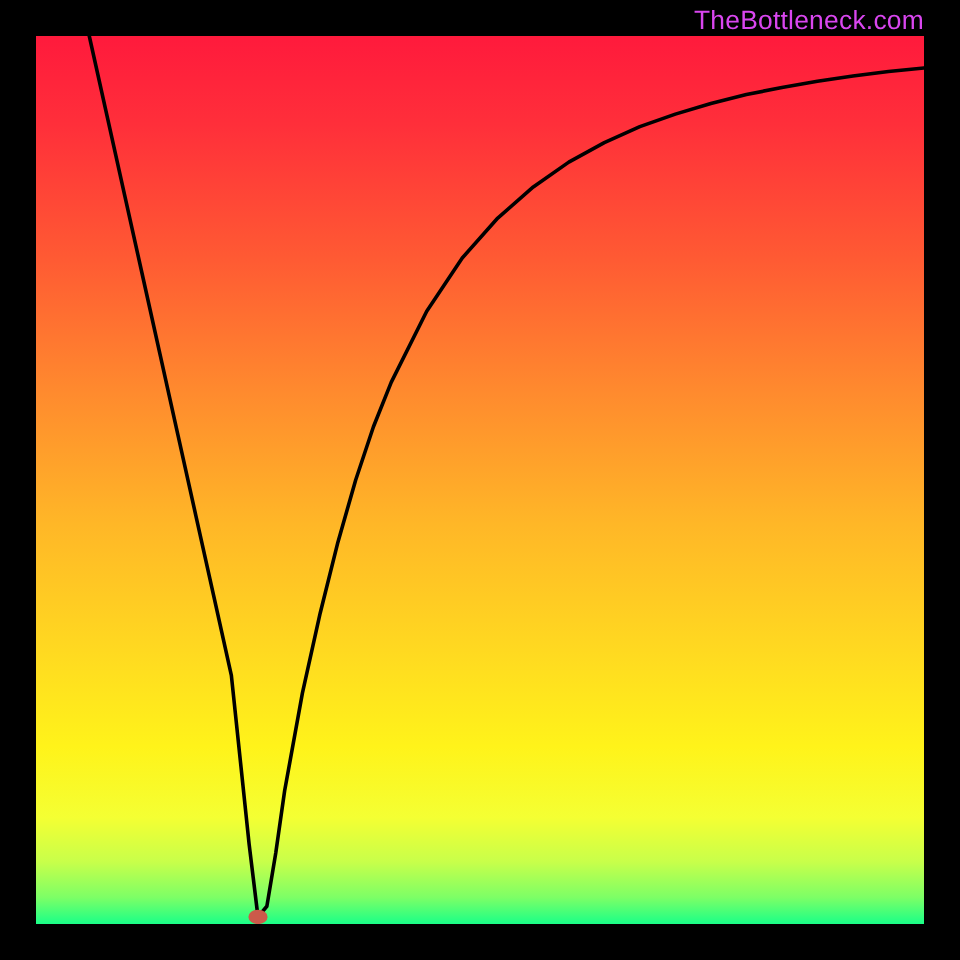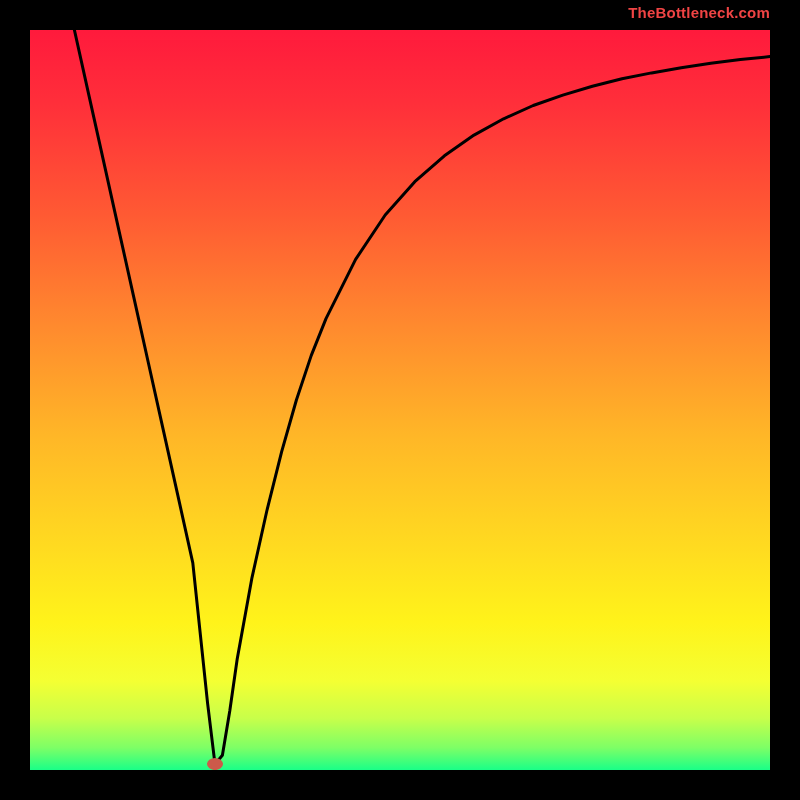--- a/index.html
+++ b/index.html
@@ -23,23 +23,23 @@
     position: absolute;
     left: 0;
     top: 0;
     width: 740px;
     height: 740px;
   }
   .watermark {
     position: absolute;
     top: 4px;
     right: 30px;
-    color: #ef4444;
-    font-size: 15px;
-    font-weight: 700;
+    color: #d946ef;
+    font-size: 22px;
+    font-weight: 400;
     letter-spacing: 0.2px;
   }
   svg { display: block; }
 </style>
 </head>
 <body>
 
 <div class="watermark">TheBottleneck.com</div>
 
 <div class="frame">

